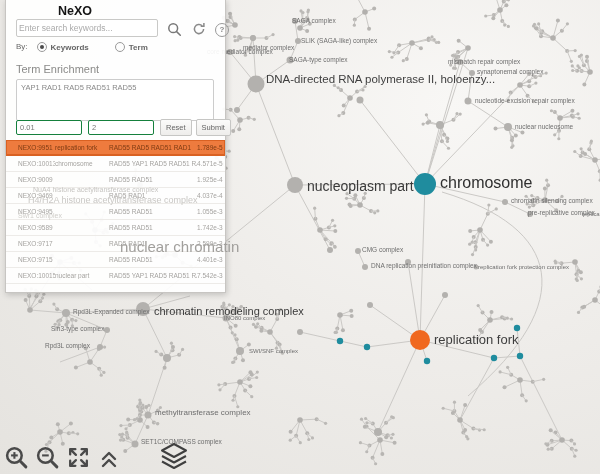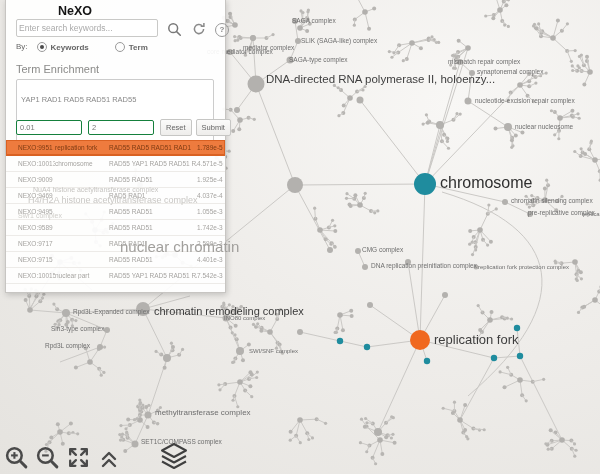--- a/index.html
+++ b/index.html
@@ -23,21 +23,21 @@
   .help-circle{width:12px;height:12px;border:1.4px solid #999;border-radius:50%;color:#8a8a8a;
     font-size:8px;font-weight:bold;text-align:center;line-height:12px;}
   .by-row{position:absolute;left:10px;top:42px;display:flex;font-size:8px;color:#666;}
   .by-lab{margin-right:9px;}
   .radio-opt{display:flex;align-items:center;margin-right:26px;cursor:pointer;font-weight:bold;}
   .radio{width:8px;height:8px;border:1px solid #9a9a9a;border-radius:50%;background:#fdfdfd;
     margin-right:4px;display:flex;align-items:center;justify-content:center;}
   .radio.checked::after{content:'';width:4px;height:4px;border-radius:50%;background:#4a4a4a;}
   .enrich-heading{position:absolute;left:10px;top:63px;font-size:11px;color:#8a8a88;}
   .query-box{position:absolute;left:10px;top:79px;width:188px;height:34px;border:1px solid #ccc;
-    border-radius:2px;font-size:7.5px;color:#888;padding:15px 4px;resize:none;outline:none;
+    border-radius:2px;font-size:7.5px;color:#888;padding:3px 4px;resize:none;outline:none;
     font-family:"Liberation Sans",sans-serif;background:#fff;}
   .param-row{position:absolute;left:10px;top:119px;width:200px;display:flex;align-items:center;}
   .param-input{width:58px;height:13px;border:1px solid #15803d;border-radius:2px;font-size:7.5px;
     color:#777;padding:0 3px;outline:none;font-family:"Liberation Sans",sans-serif;}
   .param-input.second{margin-left:6px;}
   .pbtn{margin-left:6px;height:17px;font-size:7.5px;color:#666;padding:0 5px;border:1px solid #c6c6c4;
     border-radius:2px;background:linear-gradient(#fbfbfa,#eeedeb);cursor:pointer;
     font-family:"Liberation Sans",sans-serif;}
   .pbtn.submit{margin-left:4px;}
   .results{position:absolute;left:0;top:140px;width:219px;}
@@ -1184,20 +1184,21 @@
       <div class="net-label" style="left: 371px; top: 263px;">DNA replication preinitiation complex</div>
       <div class="net-label" style="left: 478px; top: 264px; font-size: 6px;">replication fork protection complex</div>
       <div class="net-label" style="left: 73px; top: 309px;">Rpd3L-Expanded complex</div>
       <div class="net-label" style="left: 51px; top: 326px;">Sin3-type complex</div>
       <div class="net-label" style="left: 45px; top: 343px;">Rpd3L complex</div>
       <div class="net-label" style="left: 224px; top: 315px; font-size: 6px;">INO80 complex</div>
       <div class="net-label" style="left: 249px; top: 348px; font-size: 6px;">SWI/SNF complex</div>
       <div class="net-label" style="left: 155px; top: 409px; font-size: 8px;">methyltransferase complex</div>
       <div class="net-label" style="left: 141px; top: 439px;">SET1C/COMPASS complex</div>
       <div class="net-label" style="left: 266px; top: 74px; font-size: 11.5px; color: rgb(62, 62, 62);">DNA-directed RNA polymerase II, holoenzy...</div>
+      <div class="net-label" style="left: 307px; top: 179px; font-size: 14px; color: rgb(58, 58, 58);">nucleoplasm part</div>
       <div class="net-label" style="left: 440px; top: 175px; font-size: 16px; color: rgb(47, 47, 47);">chromosome</div>
       <div class="net-label" style="left: 154px; top: 306px; font-size: 11px; color: rgb(58, 58, 58);">chromatin remodeling complex</div>
       <div class="net-label" style="left: 434px; top: 333px; font-size: 13px; color: rgb(62, 62, 62);">replication fork</div>
     </div>
 
   <div class="panel">
     <div class="panel-title">NeXO</div>
 
     <input class="search-input" placeholder="Enter search keywords..." style="">
     <svg class="hicon" style="left:161px;top:22px;" width="15" height="15" viewBox="0 0 15 15" fill="none" stroke="#787878" stroke-width="1.5">

